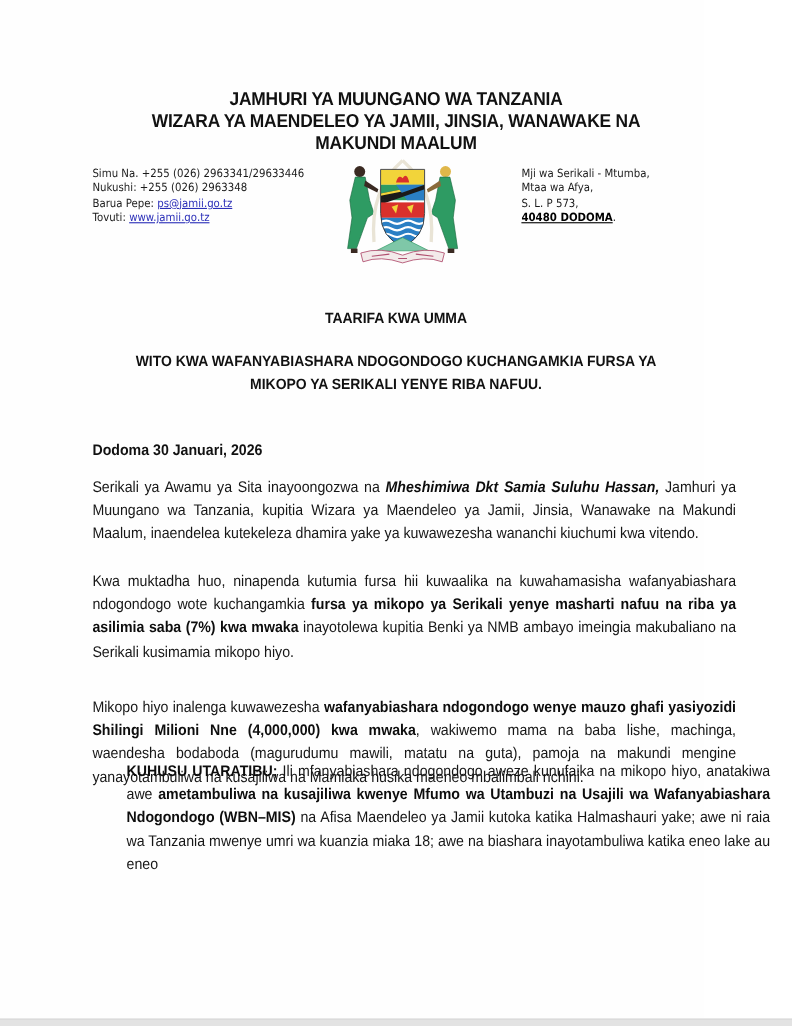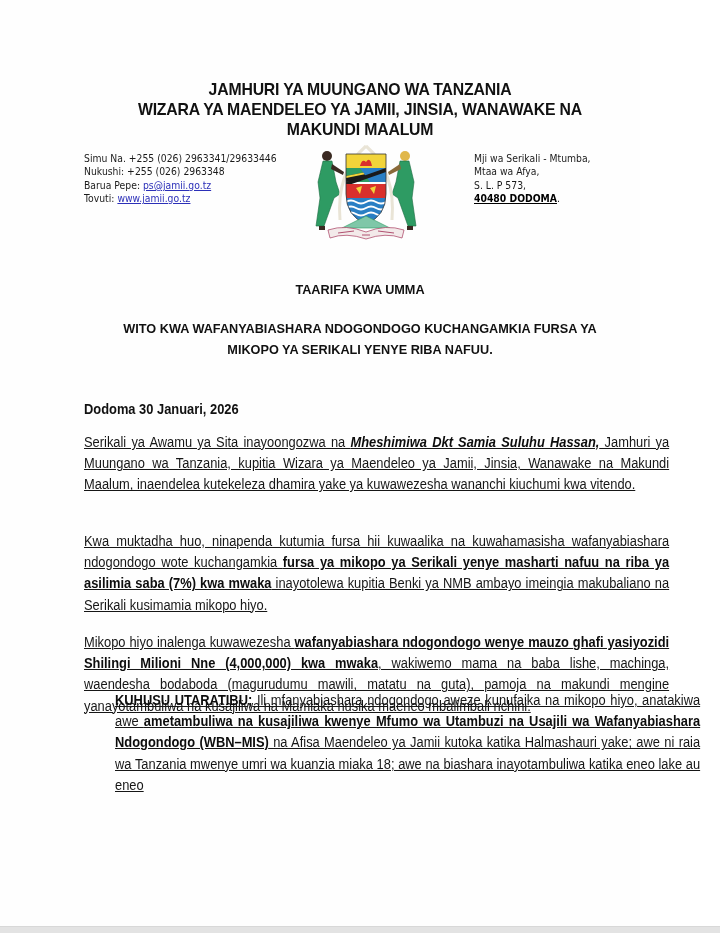--- a/index.html
+++ b/index.html
@@ -90,29 +90,28 @@
 
   .para {
     position: absolute;
     left: 84px;
     width: 585px;
     font-size: 14px;
     line-height: 21.2px;
     text-align: justify;
     text-align-last: left;
     color: #161616;
-    text-decoration: underline;
   }
   .para .inner {
     width: 636px;
     transform: scaleX(0.92);
     transform-origin: 0 0;
   }
   .p1 { top: 432px; }
-  .p2 { top: 518px; margin-top: 13px; }
+  .p2 { top: 518px; }
   .p3 { top: 632px; }
   .p4 { top: 690px; margin-left: 31px; }
   .b { font-weight: bold; color: #0d0d0d; }
   .bi { font-weight: bold; font-style: italic; color: #0d0d0d; }
 </style>
 </head>
 <body>
 
 <div class="page">
 

